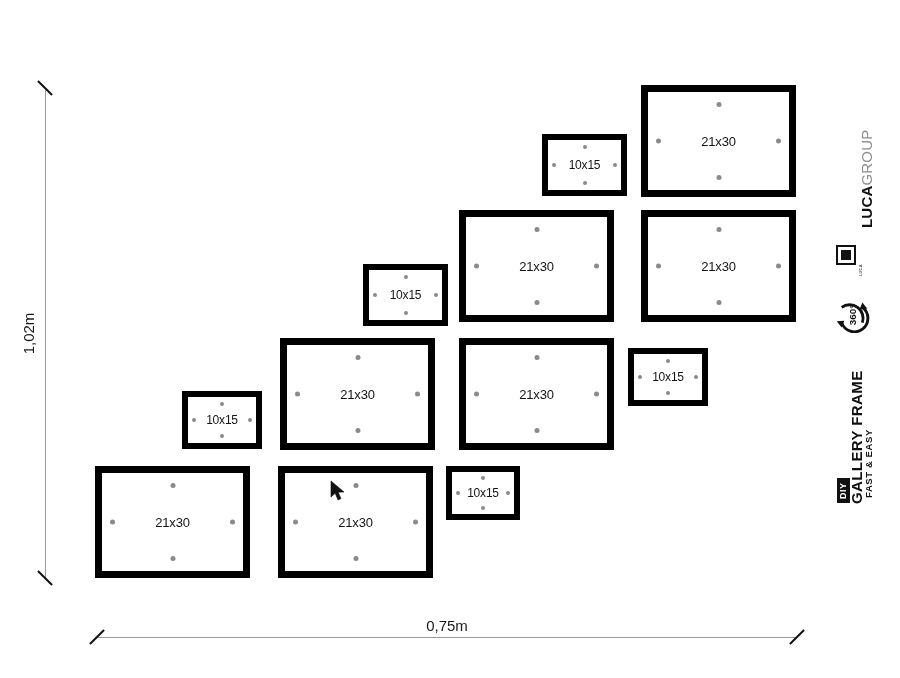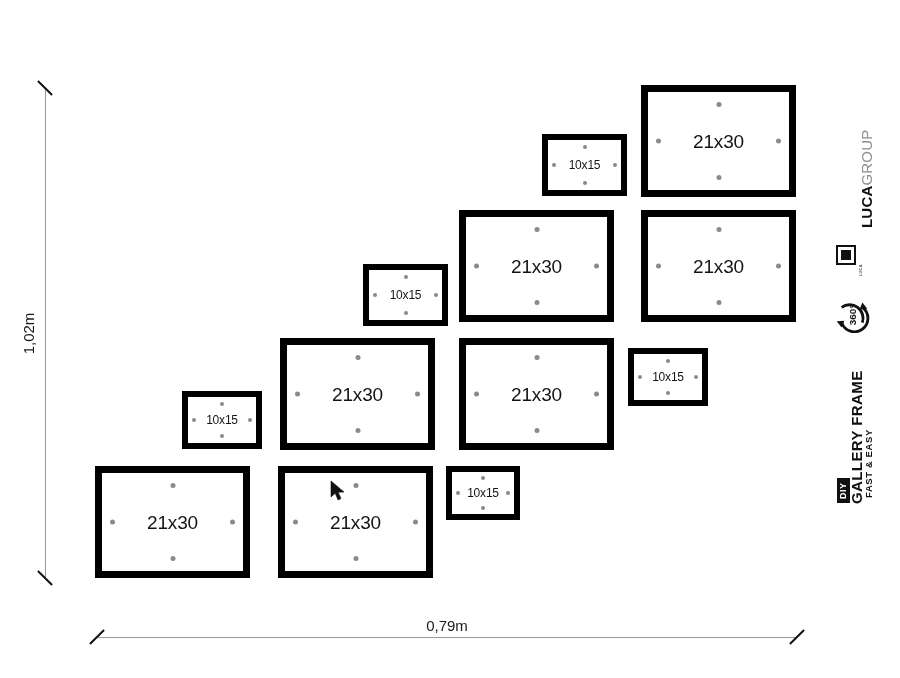--- a/index.html
+++ b/index.html
@@ -32,21 +32,21 @@
     padding-left: 8px;
   }
   .frame-label {
     position: absolute;
     left: 0;
     right: 0;
     top: 50%;
     transform: translateY(-50%);
     text-align: center;
     color: #141414;
-    font-size: 19px;
+    font-size: 13px;
     font-weight: 400;
     letter-spacing: -0.2px;
     line-height: 1;
     white-space: nowrap;
   }
   .frame.small .frame-label {
     font-size: 12px;
   }
 
   
@@ -193,21 +193,21 @@
     <div class="dim-line vertical" style="left:45px; top:88px; height:490px;"></div>
     <div class="dim-tick" style="left:35px; top:87px; transform:rotate(45deg);"></div>
     <div class="dim-tick" style="left:35px; top:577px; transform:rotate(45deg);"></div>
     <div class="dim-label vertical" style="left:-2px; top:325px; width:60px; text-align:center;">1,02m</div>
   </div>
 
   <div>
     <div class="dim-line horizontal" style="left:97px; top:637px; width:700px;"></div>
     <div class="dim-tick" style="left:87px; top:636px; transform:rotate(-45deg);"></div>
     <div class="dim-tick" style="left:787px; top:636px; transform:rotate(-45deg);"></div>
-    <div class="dim-label" style="left:397px; top:617px; width:100px; text-align:center;">0,79m</div>
+    <div class="dim-label" style="left:397px; top:617px; width:100px; text-align:center;">0,75m</div>
   </div>
 
   <div id="frames-layer">
       <div class="frame" style="left: 641px; top: 85px; width: 155px; height: 112px;">
         <div class="dot top"></div>
         <div class="dot bottom"></div>
         <div class="dot left"></div>
         <div class="dot right"></div>
         <div class="frame-label">21x30</div>
       </div>

